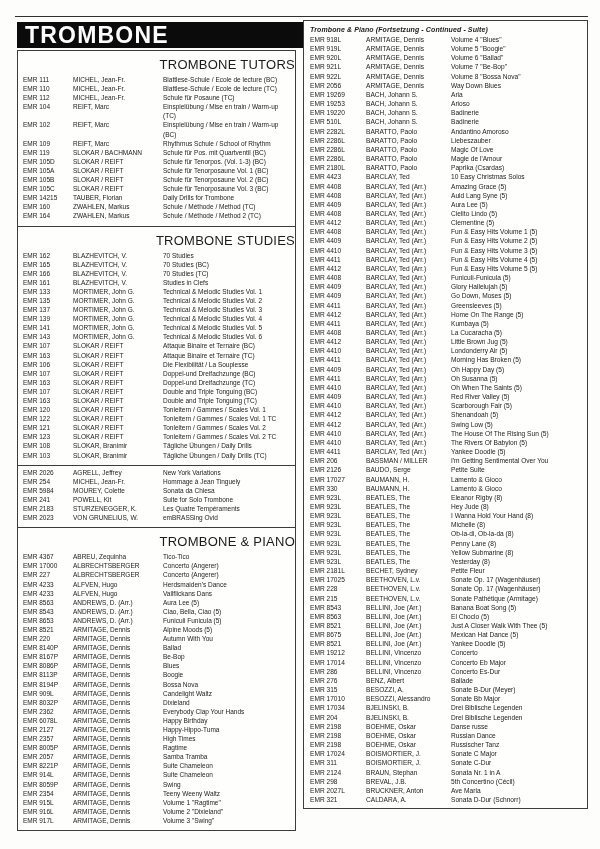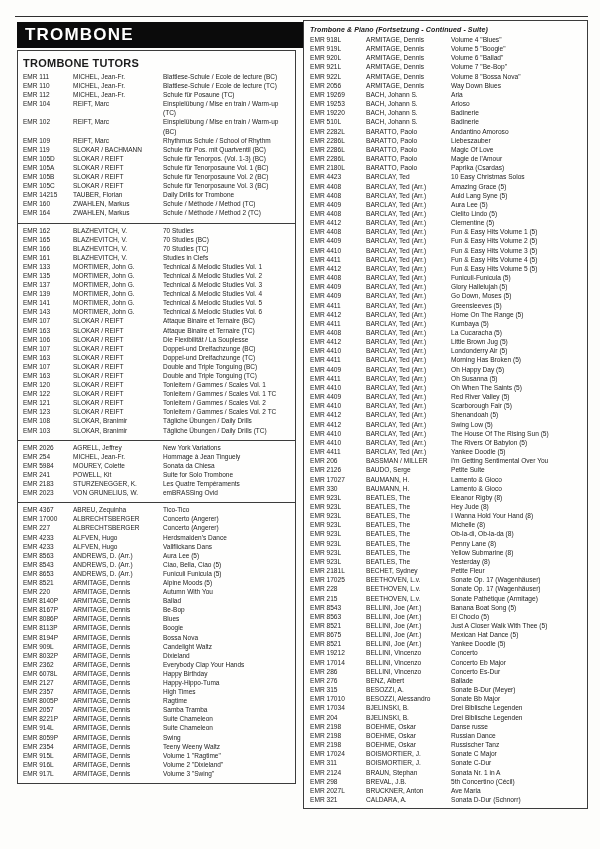--- a/index.html
+++ b/index.html
@@ -5,37 +5,38 @@
   html,body { margin:0; padding:0; }
   body {
     width:600px; height:849px; position:relative; overflow:hidden;
     background:#fdfdfb; color:#1b1b1b;
     font-family:"Liberation Sans", sans-serif;
     -webkit-font-smoothing:antialiased;
   }
   .top-rule { position:absolute; left:15px; top:16px; width:573px; height:1px; background:#2f2f2f; }
   .banner {
     position:absolute; left:17px; top:22px; width:287px; height:26px;
-    background:#0b0b0b; color:#ffffff; font-weight:bold; font-size:17px;
+    background:#0b0b0b; color:#ffffff; font-weight:bold; font-size:23px;
     letter-spacing:1.2px; line-height:26px; padding-left:8px; box-sizing:border-box;
   }
   .left-col {
     position:absolute; left:17px; top:50px; width:279px;
     border:1px solid #3c3c3c; box-sizing:border-box; background:#fefefd;
   }
   .right-col {
     position:absolute; left:303px; top:20px; width:285px;
     border:1px solid #3c3c3c; box-sizing:border-box; background:#fefefd;
     padding:2px 0 4px 0;
   }
   .section { border-bottom:1px solid #3c3c3c; padding:2px 0 5px 0; }
   .section:last-child { border-bottom:none; }
   .sec-heading {
-    font-weight:bold; font-size:11px; letter-spacing:0.25px;
+    font-weight:normal; font-size:13px; letter-spacing:0.25px;
     padding:4px 0 3px 5px;
+    text-align:right;
   }
   .rc-header {
     font-weight:bold; font-style:italic; font-size:7px;
     padding:3px 0 2px 6px; letter-spacing:0.1px;
   }
   .row { display:flex; align-items:flex-start; font-size:6.5px; line-height:9.1px; }
   .right-col .row { font-size:6.6px; line-height:9.15px; }
   .c-ref  { flex:0 0 55px; padding-left:5px; box-sizing:border-box; white-space:nowrap; }
   .right-col .c-ref { flex:0 0 62px; padding-left:6px; }
   .c-comp { flex:0 0 90px; box-sizing:border-box; white-space:nowrap; overflow:hidden; }
@@ -133,20 +134,21 @@
 
   <div class="row">
     <span class="c-ref">EMR 164</span>
     <span class="c-comp">ZWAHLEN, Markus</span>
     <span class="c-title">Schule / Méthode / Method 2 (TC)</span>
   </div>
 </div>
   </div>
 
   <div class="section">
+    <div class="sec-heading">TROMBONE STUDIES</div>
     <div>
   <div class="row">
     <span class="c-ref">EMR 162</span>
     <span class="c-comp">BLAZHEVITCH, V.</span>
     <span class="c-title">70 Studies</span>
   </div>
 
   <div class="row">
     <span class="c-ref">EMR 165</span>
     <span class="c-comp">BLAZHEVITCH, V.</span>
@@ -315,20 +317,21 @@
 
   <div class="row">
     <span class="c-ref">EMR 2023</span>
     <span class="c-comp">VON GRUNELIUS, W.</span>
     <span class="c-title">emBRASSing Ovid</span>
   </div>
 </div>
   </div>
 
   <div class="section">
+    <div class="sec-heading">TROMBONE &amp; PIANO</div>
     <div>
   <div class="row">
     <span class="c-ref">EMR 4367</span>
     <span class="c-comp">ABREU, Zequinha</span>
     <span class="c-title">Tico-Tico</span>
   </div>
 
   <div class="row">
     <span class="c-ref">EMR 17000</span>
     <span class="c-comp">ALBRECHTSBERGER</span>

